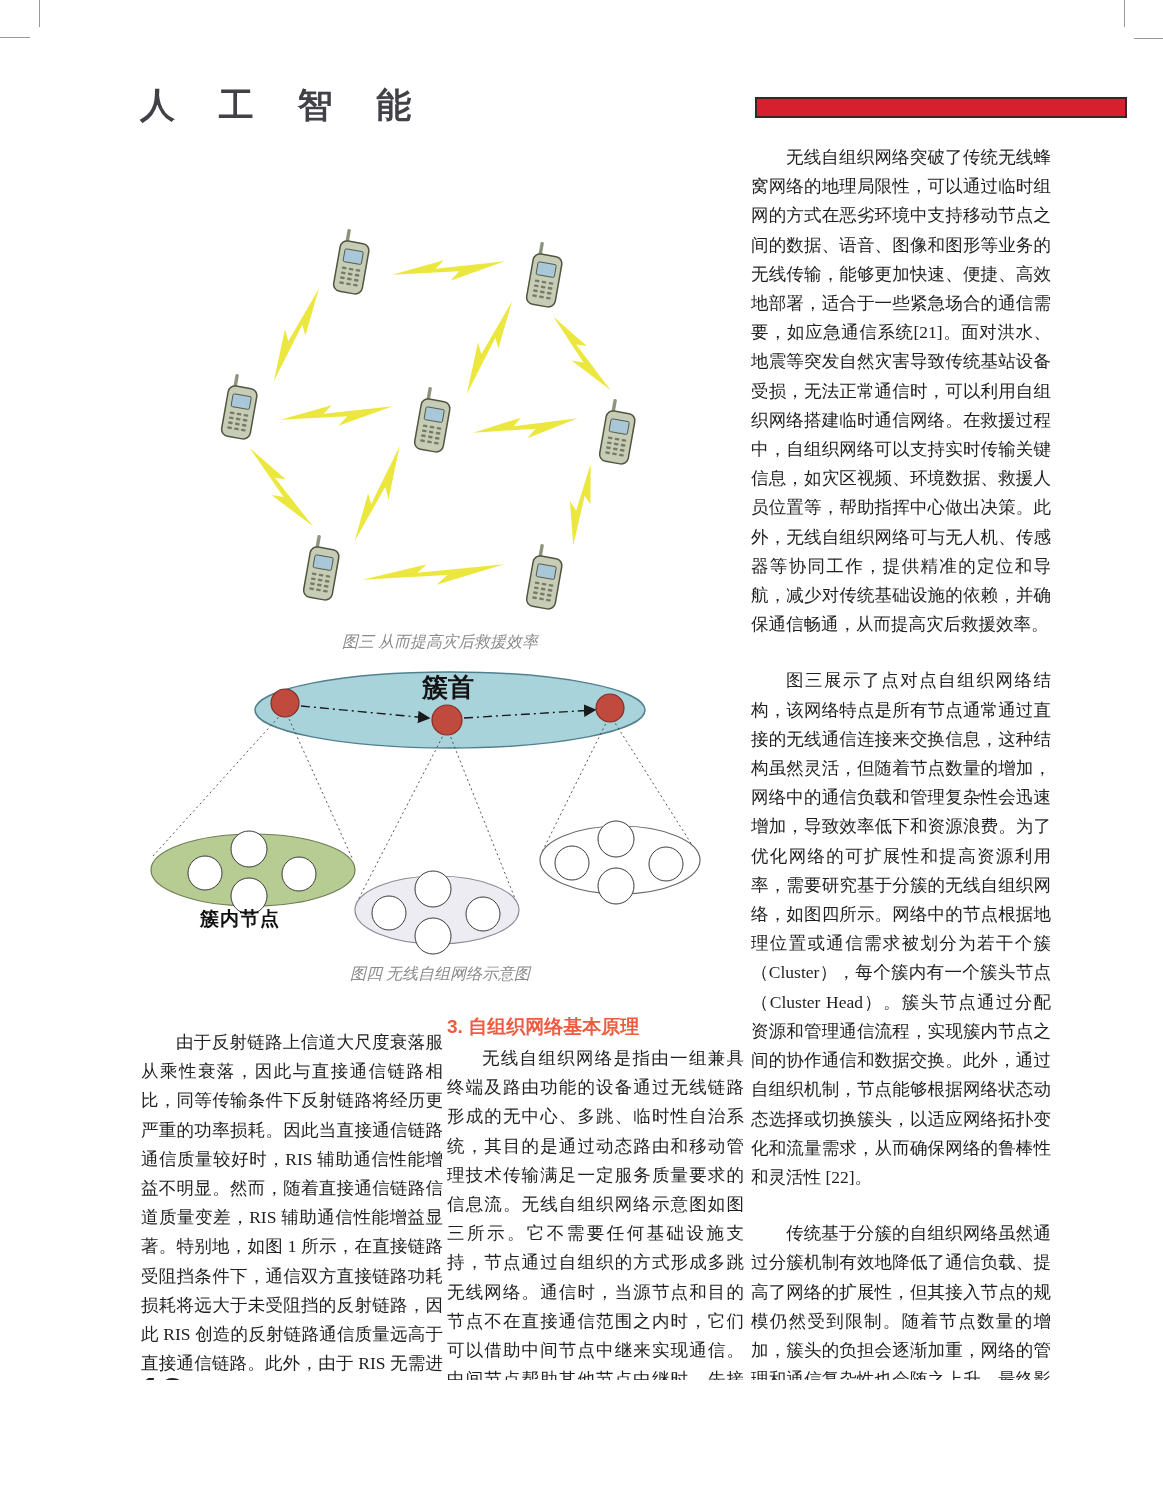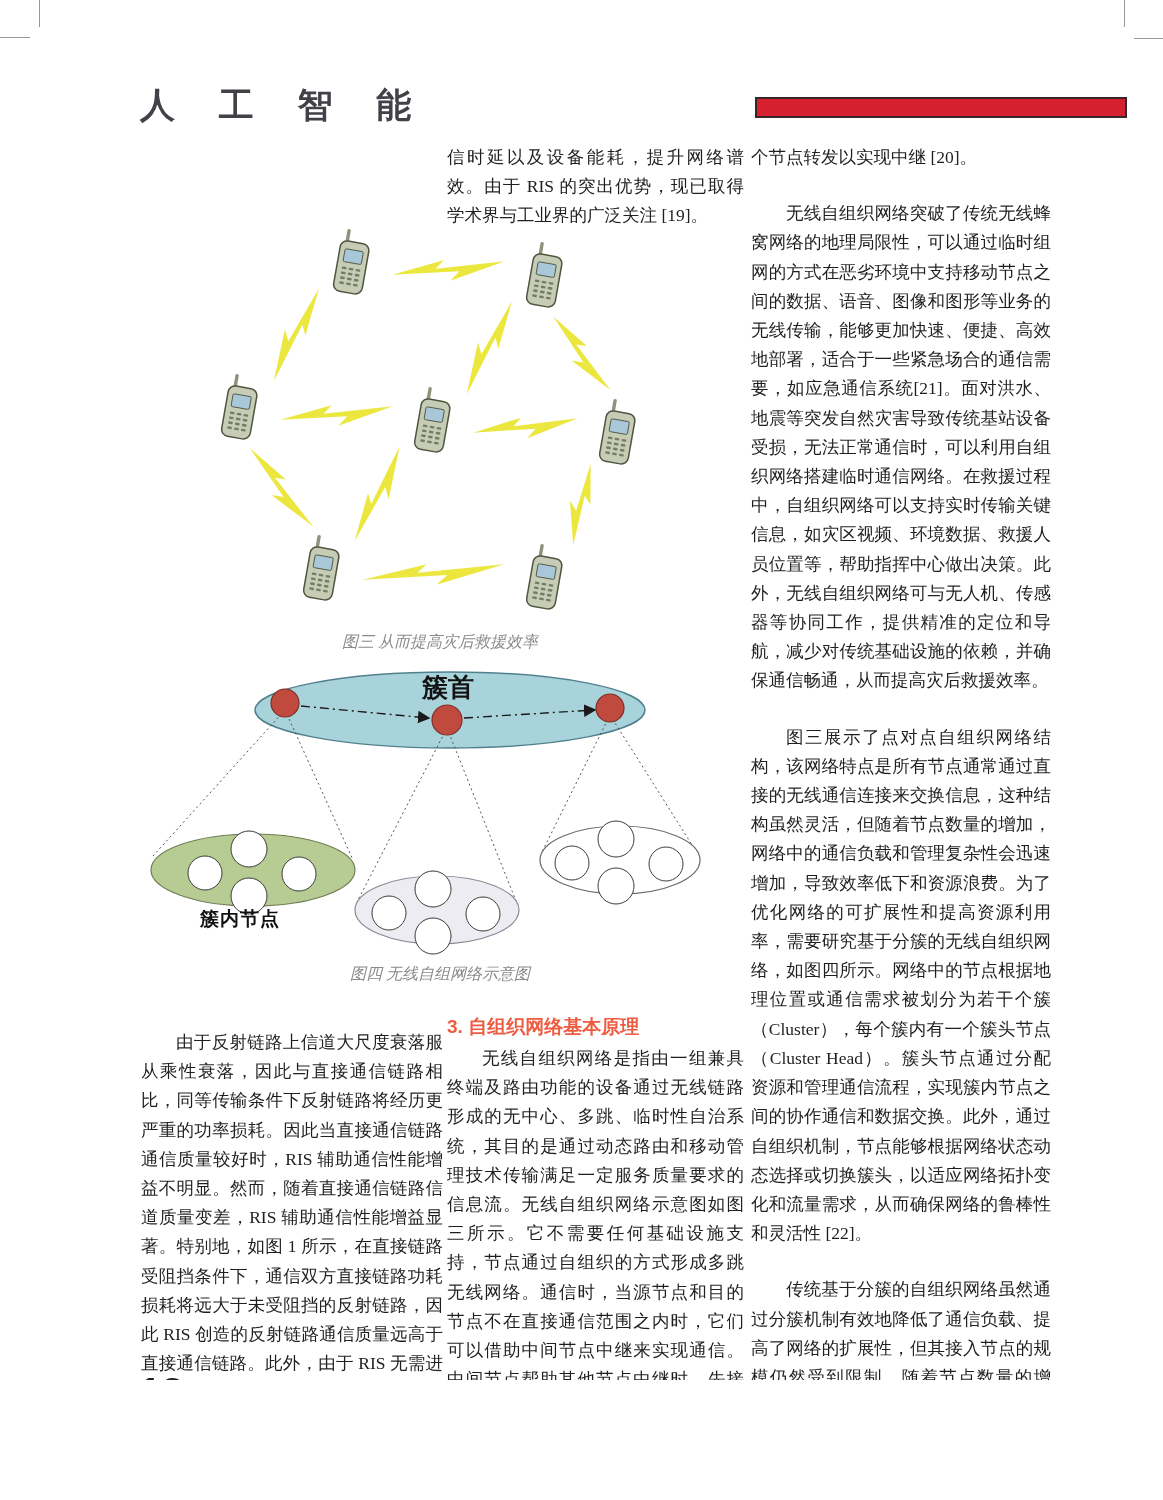--- a/index.html
+++ b/index.html
@@ -53,26 +53,22 @@
   <div class="mark" style="left:1134px;top:38px;width:29px;height:1px;"></div>
   <div class="mark" style="left:0;top:1460px;width:27px;height:1px;"></div>
   <div class="mark" style="left:39px;top:1472px;width:1px;height:28px;"></div>
   <div class="mark" style="left:1134px;top:1460px;width:29px;height:1px;"></div>
   <div class="mark" style="left:1124px;top:1472px;width:1px;height:28px;"></div>
 
   <div class="title-cn">人 工 智 能</div>
   <div class="red-bar" id="accent-bar" style="background: rgb(214, 32, 47);"></div>
 
 
-  <div class="col" style="left:447px;top:143px;width:297px;">
-    <p class="para">信时延以及设备能耗，提升网络谱效。由于 RIS 的突出优势，现已取得学术界与工业界的广泛关注 [19]。</p>
-  </div>
 
   <div class="col" style="left:751px;top:143px;width:300px;">
-    <p class="para">个节点转发以实现中继 [20]。</p>
     <p class="para indent">无线自组织网络突破了传统无线蜂窝网络的地理局限性，可以通过临时组网的方式在恶劣环境中支持移动节点之间的数据、语音、图像和图形等业务的无线传输，能够更加快速、便捷、高效地部署，适合于一些紧急场合的通信需要，如应急通信系统[21]。面对洪水、地震等突发自然灾害导致传统基站设备受损，无法正常通信时，可以利用自组织网络搭建临时通信网络。在救援过程中，自组织网络可以支持实时传输关键信息，如灾区视频、环境数据、救援人员位置等，帮助指挥中心做出决策。此外，无线自组织网络可与无人机、传感器等协同工作，提供精准的定位和导航，减少对传统基础设施的依赖，并确保通信畅通，从而提高灾后救援效率。</p>
     <p class="para indent">图三展示了点对点自组织网络结构，该网络特点是所有节点通常通过直接的无线通信连接来交换信息，这种结构虽然灵活，但随着节点数量的增加，网络中的通信负载和管理复杂性会迅速增加，导致效率低下和资源浪费。为了优化网络的可扩展性和提高资源利用率，需要研究基于分簇的无线自组织网络，如图四所示。网络中的节点根据地理位置或通信需求被划分为若干个簇（Cluster），每个簇内有一个簇头节点（Cluster Head）。簇头节点通过分配资源和管理通信流程，实现簇内节点之间的协作通信和数据交换。此外，通过自组织机制，节点能够根据网络状态动态选择或切换簇头，以适应网络拓扑变化和流量需求，从而确保网络的鲁棒性和灵活性 [22]。</p>
     <p class="para indent">传统基于分簇的自组织网络虽然通过分簇机制有效地降低了通信负载、提高了网络的扩展性，但其接入节点的规模仍然受到限制。随着节点数量的增加，簇头的负担会逐渐加重，网络的管理和通信复杂性也会随之上升，最终影响网络的性能和稳定性。此外，节点之间的无线信号传播受到距离、环境等因素的制约，导致大规模网络拓扑的构建变得困难。利用 RIS 可以</p>
   </div>
 
   <svg id="fig3" style="left:140px;top:225px;" width="600" height="400" viewBox="0 0 600 400">
     <defs>
       <g id="sym-phone">
         <rect x="5" y="0" width="3.4" height="15" rx="1.2" fill="#8d947c"></rect>
         <rect x="0.7" y="12" width="29" height="51" rx="7" fill="#c7ccb6" stroke="#50553f" stroke-width="1.5"></rect>

